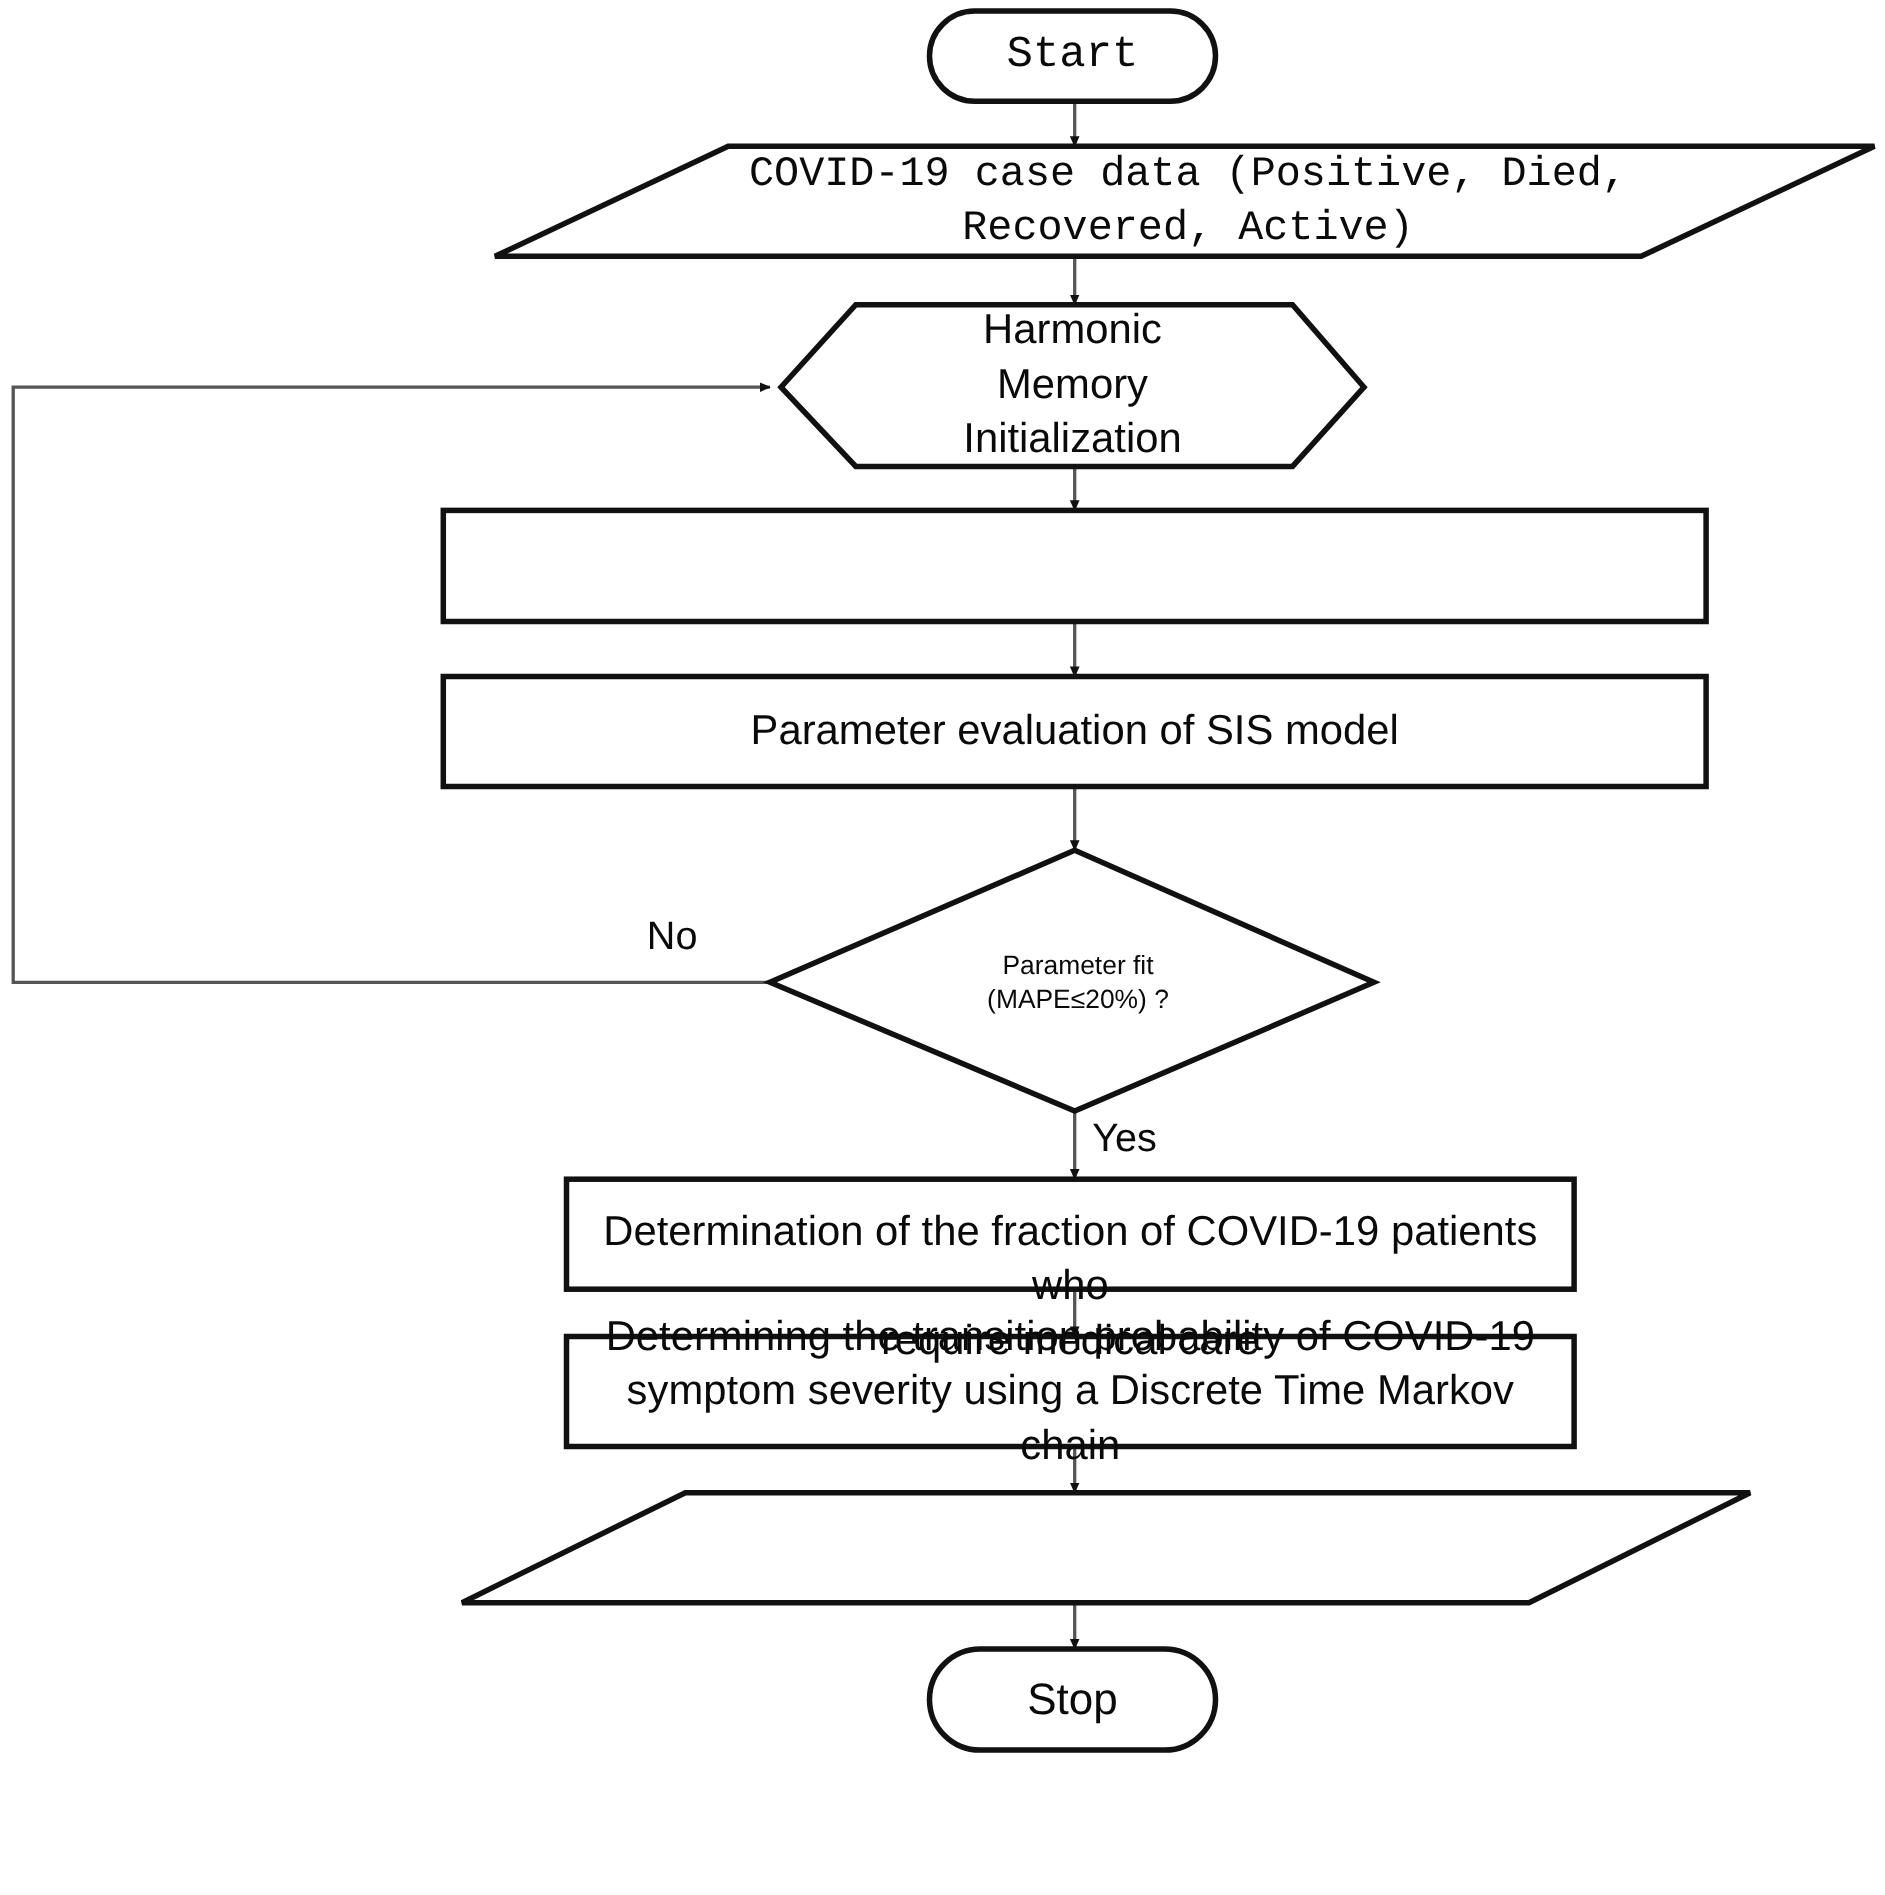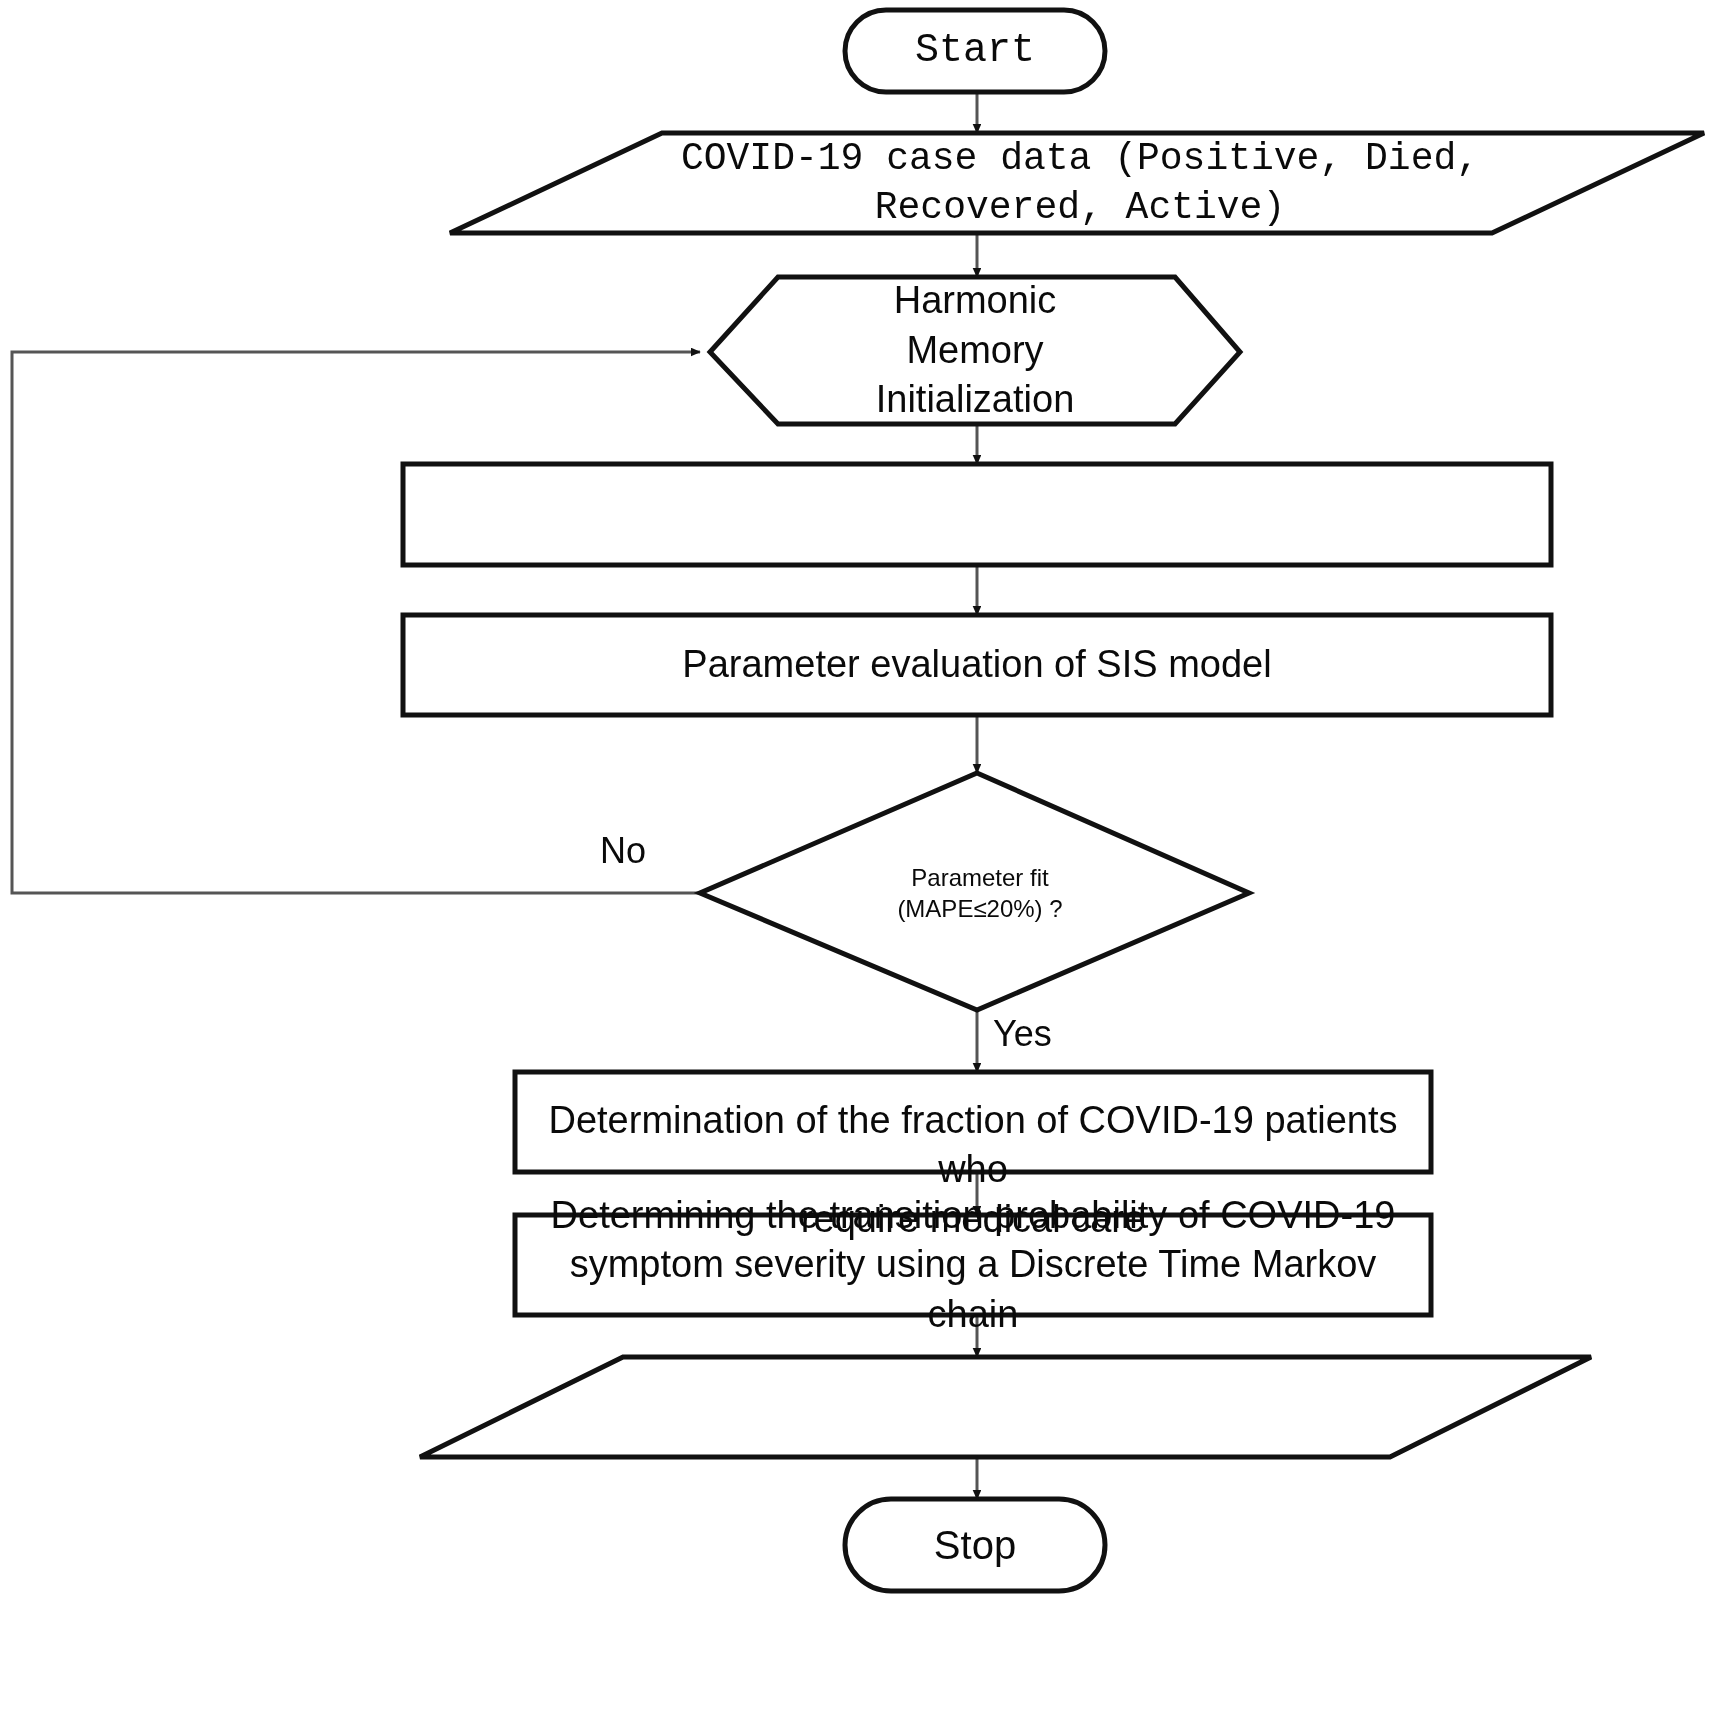--- a/index.html
+++ b/index.html
@@ -114,21 +114,21 @@
 
   <div class="node-label process-label" style="left:525px; top:1120px; width:896px; height:100px;">Determination of the fraction of COVID-19 patients who
 require medical care</div>
 
   <div class="node-label process-label" style="left:525px; top:1215px; width:896px; height:100px;text-align:center;">Determining the transition probability of COVID-19
 symptom severity using a Discrete Time Markov chain</div>
 
 
   <div class="node-label terminator-label" style="left:845px; top:1499px; width:260px; height:92px; font-size:40px;">Stop</div>
 
-  <div class="edge-label" style="left:588px; top:830px;margin-left:12px;">No</div>
+  <div class="edge-label" style="left:588px; top:830px;">No</div>
 
   <div class="edge-label" style="left:993px; top:1013px;">Yes</div>
 
   <div class="hit" style="left:845px; top:10px; width:260px; height:82px;"></div>
   <div class="hit" style="left:450px; top:133px; width:1254px; height:100px;"></div>
   <div class="hit" style="left:710px; top:277px; width:530px; height:147px;"></div>
   <div class="hit" style="left:403px; top:464px; width:1148px; height:101px;"></div>
   <div class="hit" style="left:403px; top:615px; width:1148px; height:100px;"></div>
   <div class="hit" style="left:700px; top:773px; width:549px; height:237px;"></div>
   <div class="hit" style="left:515px; top:1072px; width:916px; height:100px;"></div>

